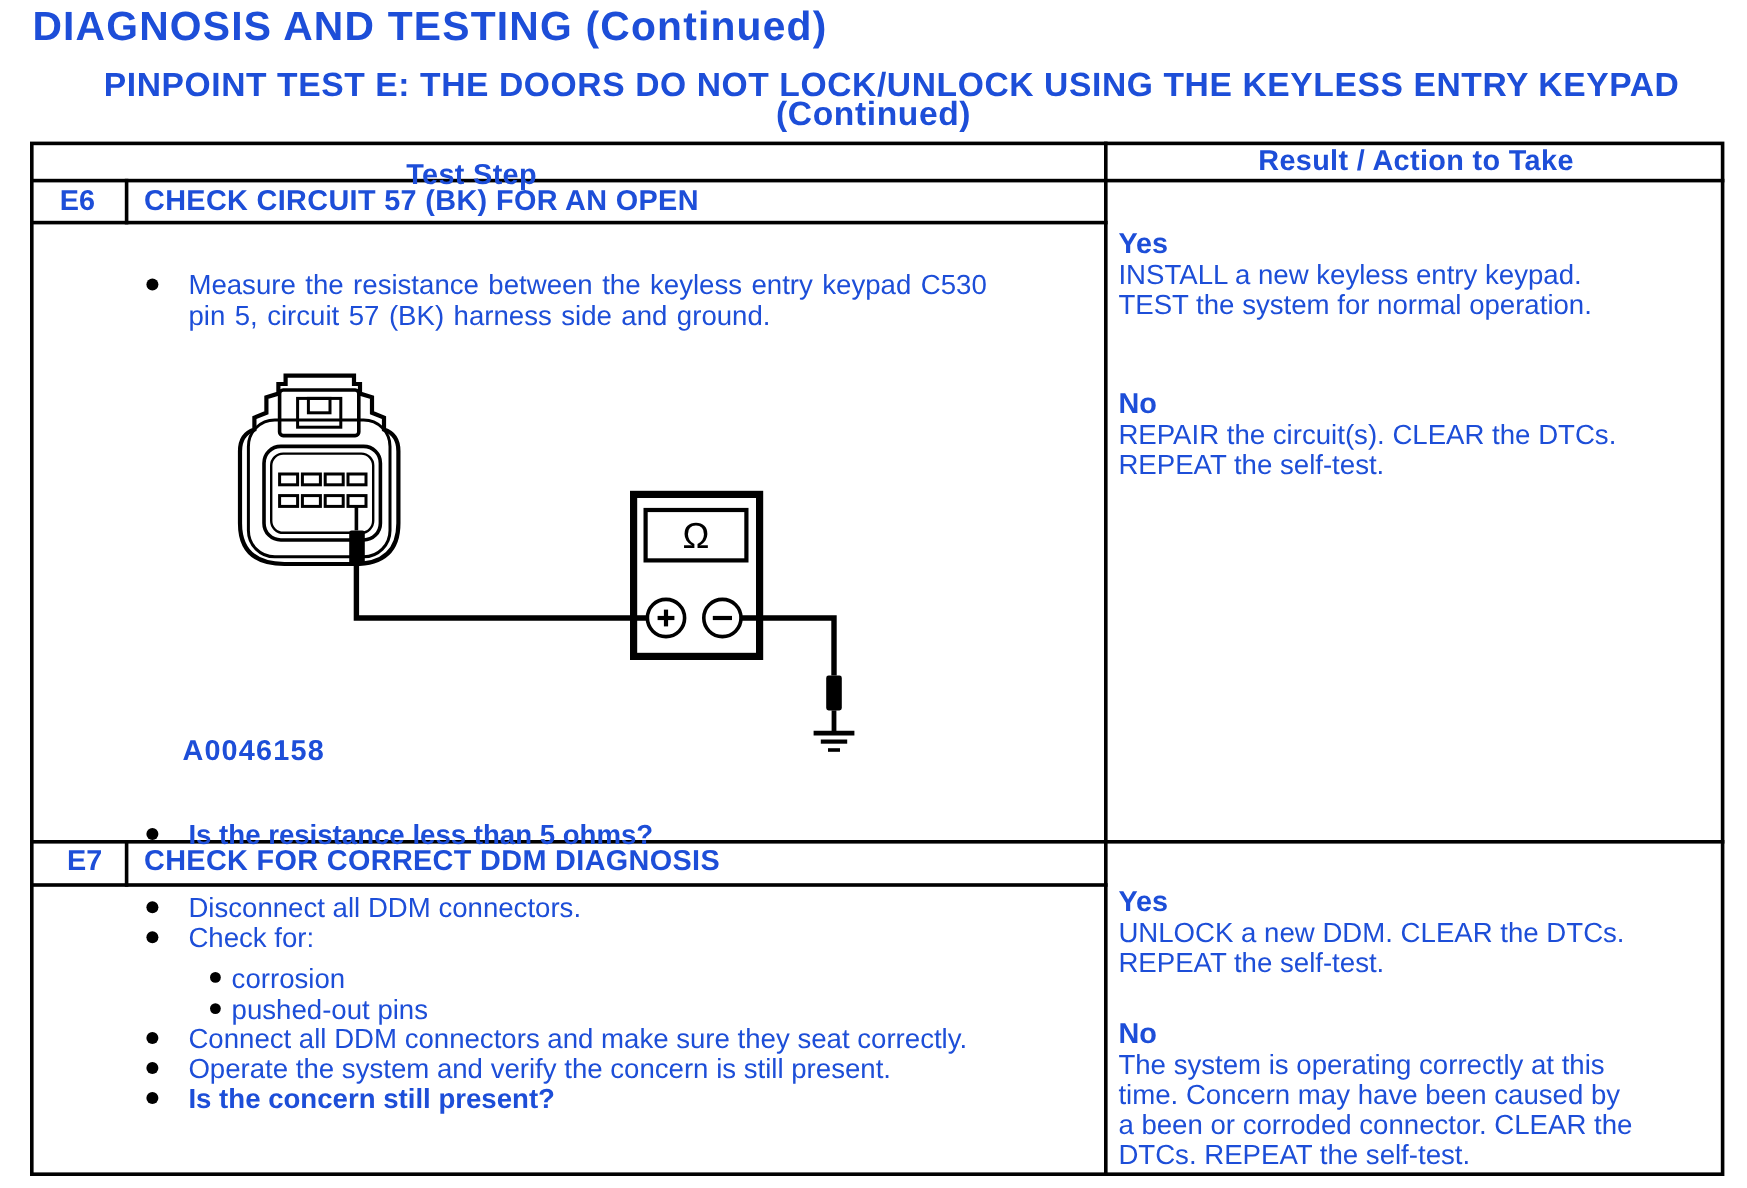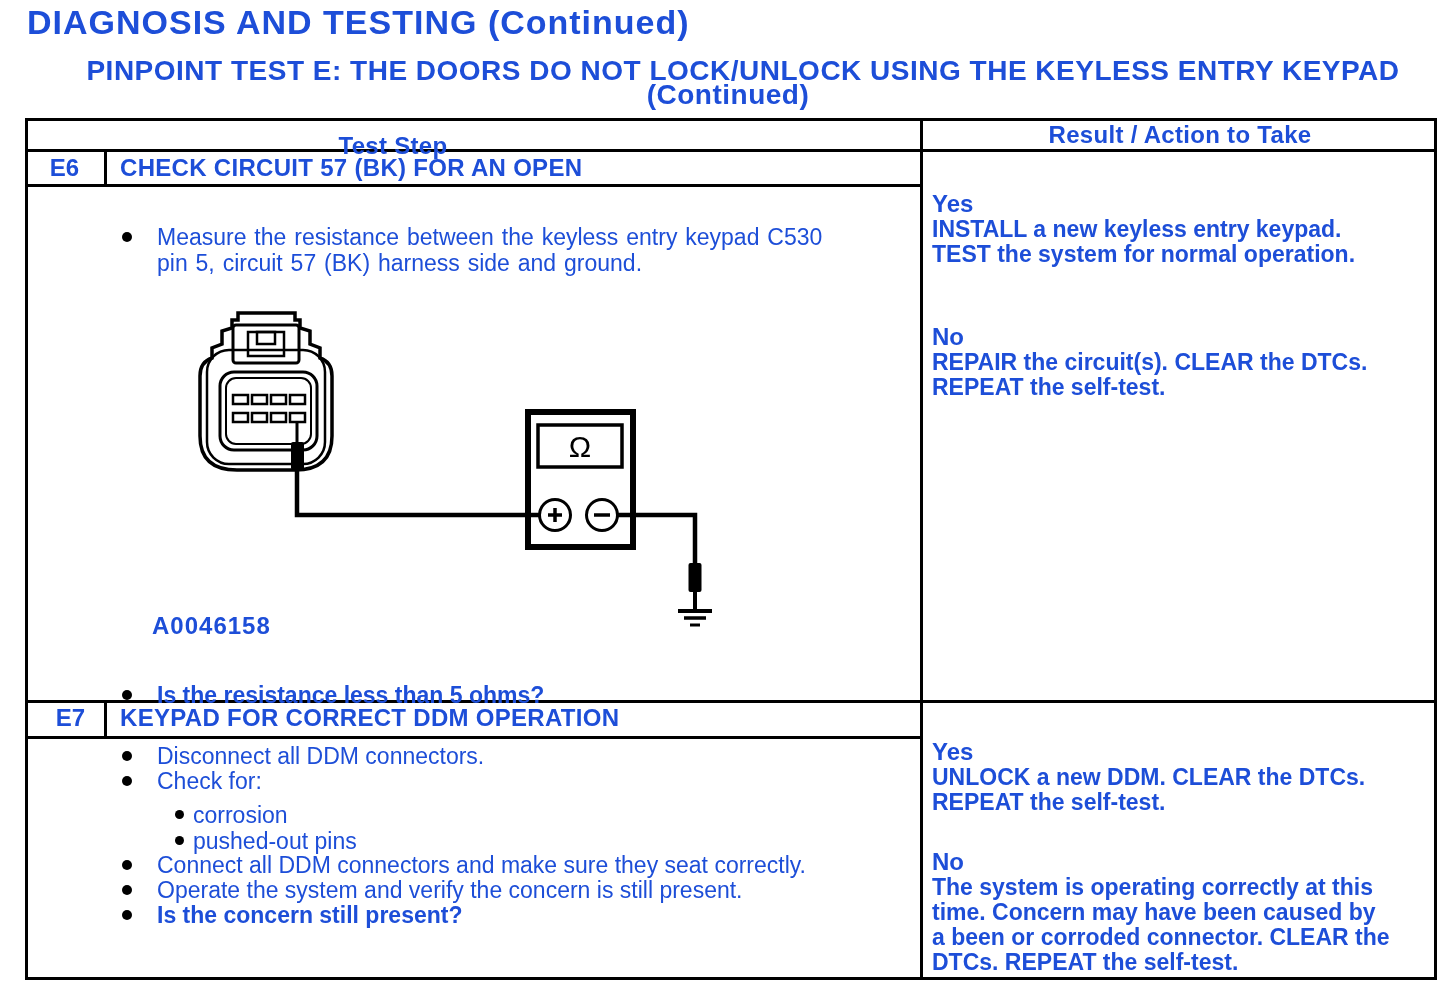--- a/index.html
+++ b/index.html
@@ -26,21 +26,21 @@
   .b-item::before{content:"";position:absolute;left:2px;top:8px;width:10px;height:10px;background:#000;border-radius:50%;}
   .b-sub{left:175px;padding-left:18px;font-size:23px;line-height:26px;}
   .b-sub::before{content:"";position:absolute;left:0;top:8px;width:9px;height:9px;background:#000;border-radius:50%;}
   .b-bold{font-weight:bold;}
   .b-lines > div{white-space:nowrap;word-spacing:1.5px;}
   .nowrap{white-space:nowrap;}
 
   .result-block{left:932px;width:500px;}
   .r-label{font-size:24px;font-weight:bold;line-height:27px;}
   .r-lines{font-size:23px;line-height:25px;}
-  .r-lines > div{white-space:nowrap;font-weight:bold;}
+  .r-lines > div{white-space:nowrap;}
 
   .fig-label{font-size:24px;font-weight:bold;letter-spacing:1px;}
   svg .ln{stroke:#000;fill:none;}
 </style>
 </head>
 <body>
 
 <div class="page">
 
   <div class="abs h1">DIAGNOSIS AND TESTING (Continued)</div>
@@ -138,21 +138,21 @@
   </div>
   <div class="abs result-block" style="top:323px;">
     <div class="r-label">No</div>
     <div class="r-lines">
         <div>REPAIR the circuit(s). CLEAR the DTCs.</div>
         <div>REPEAT the self-test.</div>
       </div>
   </div>
 
   <div class="abs step-id" style="left:25px;top:704px;width:91px;">E7</div>
-  <div class="abs step-title" style="left:120px;top:704px;">KEYPAD FOR CORRECT DDM OPERATION</div>
+  <div class="abs step-title" style="left:120px;top:704px;">CHECK FOR CORRECT DDM DIAGNOSIS</div>
 
   <div class="abs b-item" style="top:743px;">
     <span class="nowrap">Disconnect all DDM connectors.</span>
   </div>
   <div class="abs b-item" style="top:768px;">
     <span class="nowrap">Check for:</span>
   </div>
   <div class="abs b-sub" style="top:802px;">
     <span class="nowrap">corrosion</span>
   </div>

